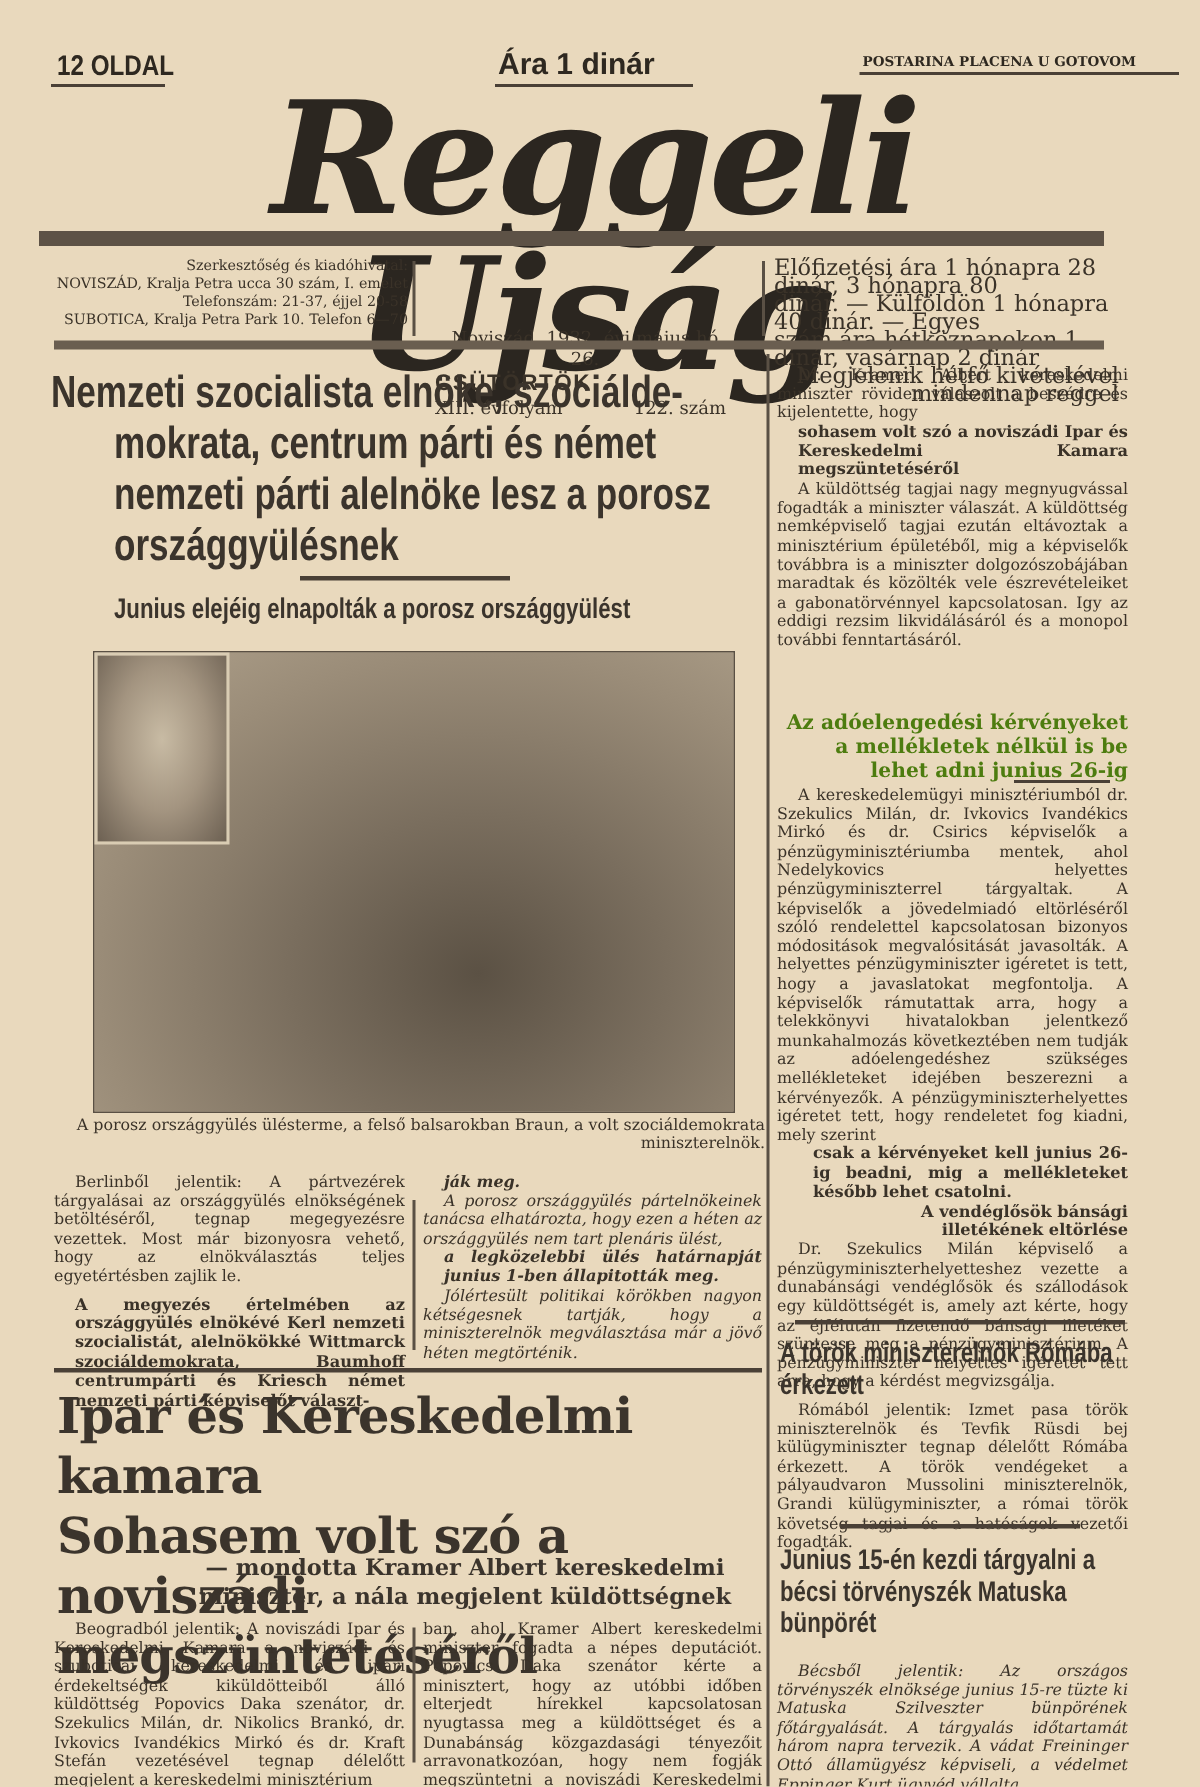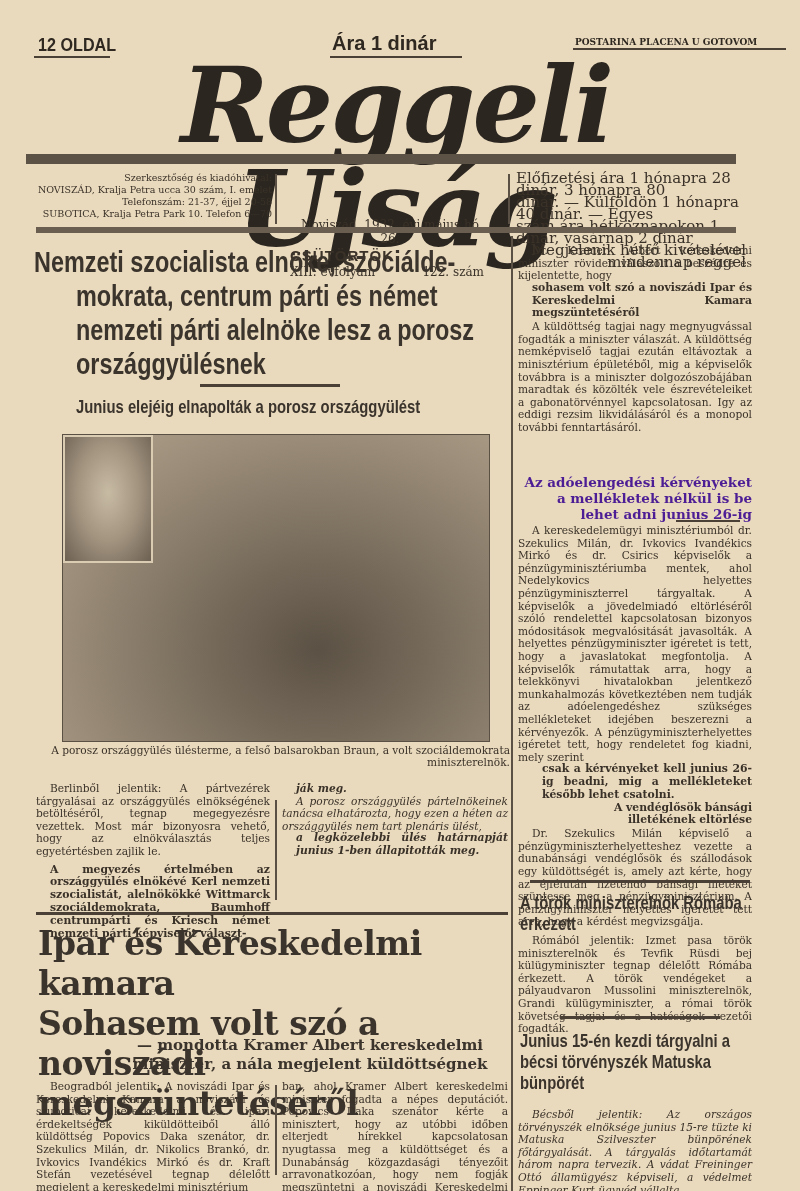--- a/index.html
+++ b/index.html
@@ -80,20 +80,21 @@
 <div class="abs" style="left:36px;top:782px;width:234px;">
   <p class="body">Berlinből jelentik: A pártvezérek tárgyalásai az országgyülés elnökségének betöltéséről, tegnap megegyezésre vezettek. Most már bizonyosra vehető, hogy az elnökválasztás teljes egyetértésben zajlik le.</p>
   <p class="bold-lead" style="margin-top:6px;">A megyezés értelmében az országgyülés elnökévé Kerl nemzeti szocialistát, alelnökökké Wittmarck szociáldemokrata, Baumhoff centrumpárti és Kriesch német nemzeti párti képviselőt választ-</p>
 </div>
 <div class="vline" style="left:275px;top:800px;height:100px;"></div>
 
 <div class="abs" style="left:282px;top:782px;width:226px;font-style:italic;">
   <p class="body" style="font-weight:bold;">ják meg.</p>
   <p class="body">A porosz országgyülés pártelnökeinek tanácsa elhatározta, hogy ezen a héten az országgyülés nem tart plenáris ülést,</p>
   <p class="bold-lead">a legközelebbi ülés határnapját junius 1-ben állapitották meg.</p>
+  <p class="body">Jólértesült politikai körökben nagyon kétségesnek tartják, hogy a miniszterelnök megválasztása már a jövő héten megtörténik.</p>
 </div>
 <div class="rule" style="left:36px;top:912px;width:472px;height:3px;"></div>
 
 <div class="abs" style="left:38px;top:924px;width:470px;font-family:'DejaVu Serif',serif;font-weight:bold;font-size:33px;line-height:40px;letter-spacing:-0.5px;color:#3b342c;">
   <div>Ipar és Kereskedelmi kamara</div>
   <div>Sohasem volt szó a noviszádi</div>
   <div>megszüntetéséről</div>
 </div>
 <div class="abs" style="left:110px;top:1036px;width:400px;font-weight:bold;font-size:15px;line-height:19px;text-align:center;color:#3b342c;">— mondotta Kramer Albert kereskedelmi miniszter, a nála megjelent küldöttségnek</div>
 
@@ -104,21 +105,21 @@
 <div class="abs" style="left:282px;top:1080px;width:226px;">
   <p class="body" style="text-indent:0;">ban, ahol Kramer Albert kereskedelmi miniszter fogadta a népes deputációt. Popovics Daka szenátor kérte a minisztert, hogy az utóbbi időben elterjedt hírekkel kapcsolatosan nyugtassa meg a küldöttséget és a Dunabánság közgazdasági tényezőit arravonatkozóan, hogy nem fogják megszüntetni a noviszádi Kereskedelmi és Iparkamarát.</p>
 </div>
 
 <div class="abs" style="left:518px;top:244px;width:234px;">
   <p class="body">Dr. Kramer Albert kereskedelmi miniszter röviden válaszolt a beszédre és kijelentette, hogy</p>
   <p class="bold-lead">sohasem volt szó a noviszádi Ipar és Kereskedelmi Kamara megszüntetéséről</p>
   <p class="body">A küldöttség tagjai nagy megnyugvással fogadták a miniszter válaszát. A küldöttség nemképviselő tagjai ezután eltávoztak a minisztérium épületéből, mig a képviselők továbbra is a miniszter dolgozószobájában maradtak és közölték vele észrevételeiket a gabonatörvénnyel kapcsolatosan. Igy az eddigi rezsim likvidálásáról és a monopol további fenntartásáról.</p>
 </div>
 
-<div class="abs center" style="left:520px;top:474px;width:232px;font-weight:bold;font-size:13.5px;line-height:16px;color:#4c1d95;">Az adóelengedési kérvényeket a mellékletek nélkül is be lehet adni junius 26-ig</div>
+<div class="abs center" style="left:520px;top:474px;width:232px;font-weight:bold;font-size:13.5px;line-height:16px;color:#4d7c0f;">Az adóelengedési kérvényeket a mellékletek nélkül is be lehet adni junius 26-ig</div>
 <div class="rule" style="left:676px;top:520px;width:64px;height:1.5px;"></div>
 
 <div class="abs" style="left:518px;top:524px;width:234px;">
   <p class="body">A kereskedelemügyi minisztériumból dr. Szekulics Milán, dr. Ivkovics Ivandékics Mirkó és dr. Csirics képviselők a pénzügyminisztériumba mentek, ahol Nedelykovics helyettes pénzügyminiszterrel tárgyaltak. A képviselők a jövedelmiadó eltörléséről szóló rendelettel kapcsolatosan bizonyos módositások megvalósitását javasolták. A helyettes pénzügyminiszter igéretet is tett, hogy a javaslatokat megfontolja. A képviselők rámutattak arra, hogy a telekkönyvi hivatalokban jelentkező munkahalmozás következtében nem tudják az adóelengedéshez szükséges mellékleteket idejében beszerezni a kérvényezők. A pénzügyminiszterhelyettes igéretet tett, hogy rendeletet fog kiadni, mely szerint</p>
   <p class="bold-lead" style="padding-left:24px;">csak a kérvényeket kell junius 26-ig beadni, mig a mellékleteket később lehet csatolni.</p>
   <p class="center" style="margin:0;font-weight:bold;font-size:10.8px;line-height:12.8px;padding-left:60px;">A vendéglősök bánsági illetékének eltörlése</p>
   <p class="body">Dr. Szekulics Milán képviselő a pénzügyminiszterhelyetteshez vezette a dunabánsági vendéglősök és szállodások egy küldöttségét is, amely azt kérte, hogy az éjfélután fizetendő bánsági illetéket szüntesse meg a pénzügyminisztérium. A pénzügyminiszter helyettes igéretet tett arra, hogy a kérdést megvizsgálja.</p>
 </div>
 <div class="rule" style="left:530px;top:880px;width:220px;height:3px;"></div>
 

